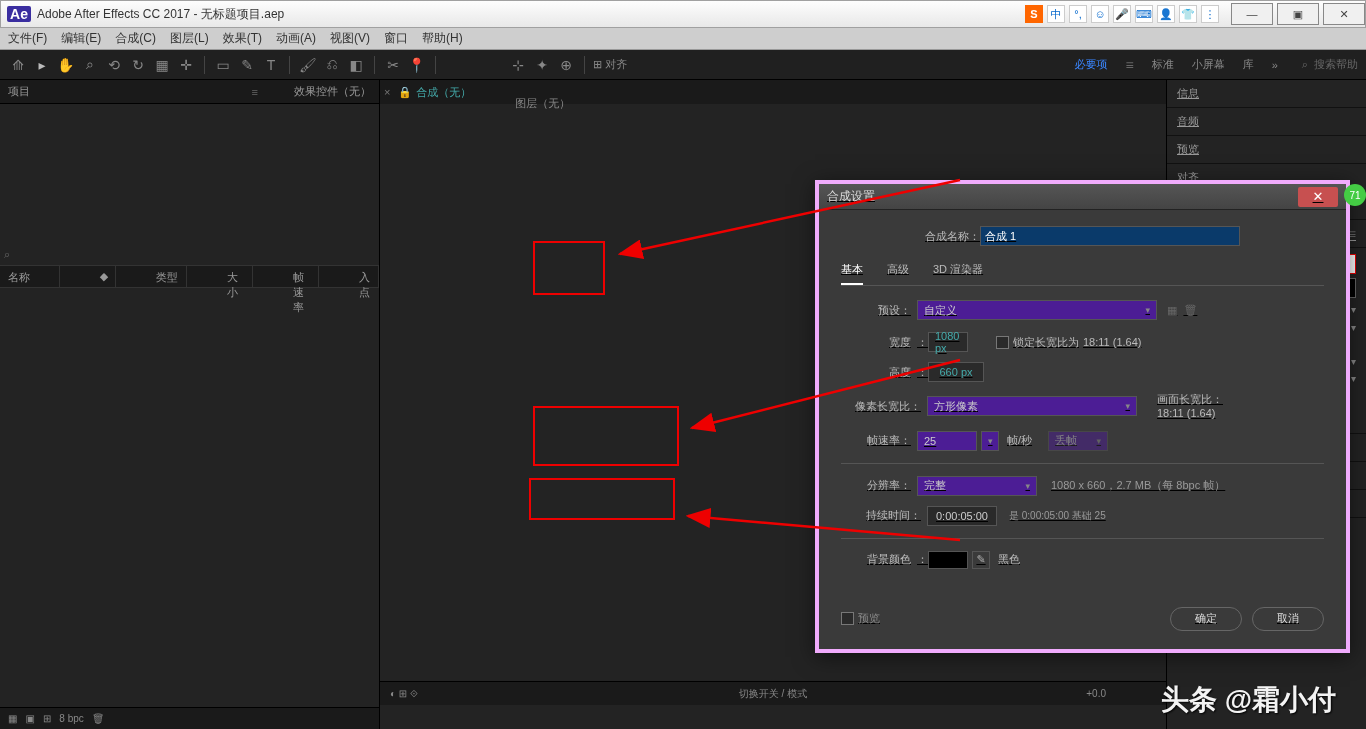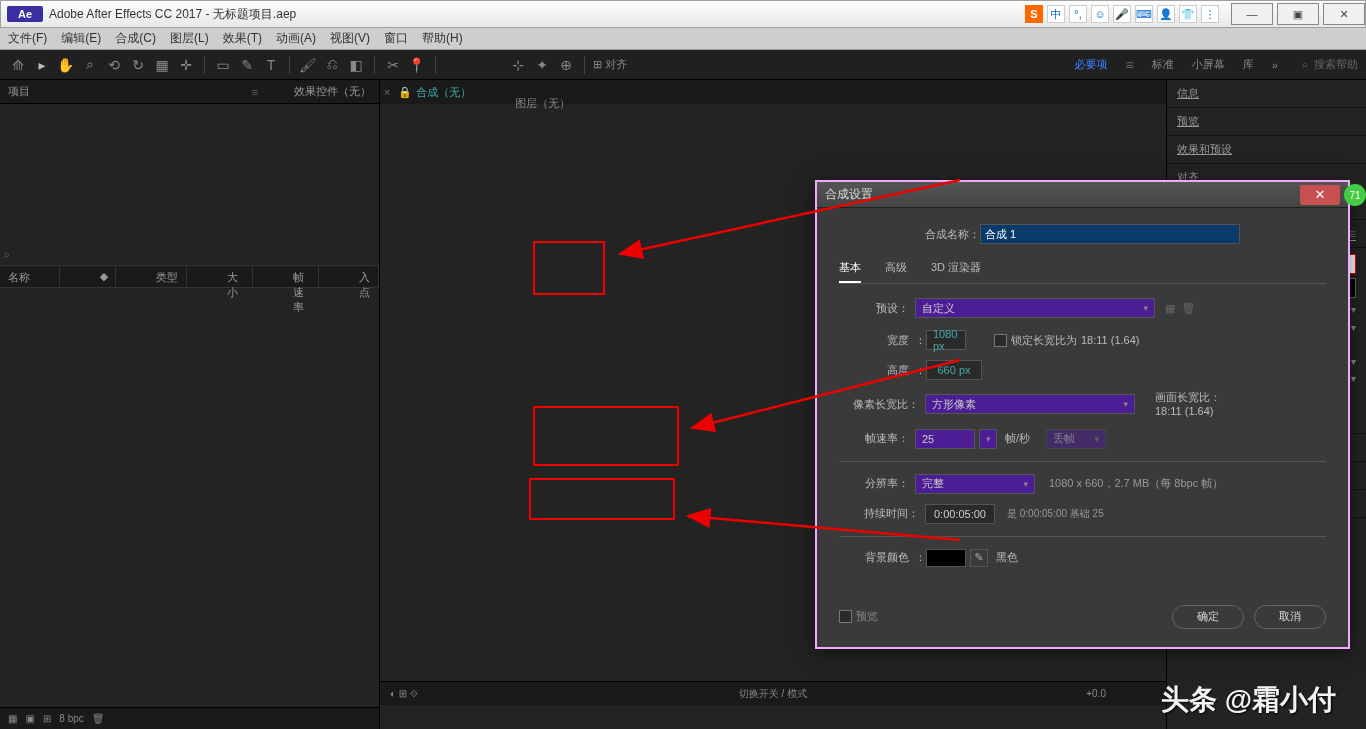--- a/index.html
+++ b/index.html
@@ -1,20 +1,20 @@
 <!DOCTYPE html>
 <html><head>
 <meta charset="utf-8">
 <style>
 * { box-sizing: border-box; margin: 0; padding: 0; font-family: "Microsoft YaHei", Arial, sans-serif; }
 body { background: #1e1e1e; width: 1366px; height: 729px; overflow: hidden; position: relative; }
 
 
 .titlebar { height: 28px; background: linear-gradient(#fdfdfd,#e8e8e8); display: flex; align-items: center; border: 1px solid #a0a0a0; }
-.titlebar .app-icon { width: 36px; height: 16px; background: #3a2ea0; margin: 0 6px; display:flex;align-items:center;justify-content:center;color:#fff;font-size:11px;font-weight:bold;border-radius:2px; }
+.titlebar .app-icon { width: 24px; height: 16px; background: #3a2ea0; margin: 0 6px; display:flex;align-items:center;justify-content:center;color:#fff;font-size:14px;font-weight:bold;border-radius:2px; }
 .titlebar .title { font-size: 12px; color: #333; flex:1; }
 .titlebar .ime-icons { display:flex; gap:4px; margin-right:8px; }
 .titlebar .ime-icons span { width:18px;height:18px;display:flex;align-items:center;justify-content:center;font-size:11px;color:#0066cc; border:1px solid #ccc;background:#fff;}
 .titlebar .ime-icons span:first-child { background:#ff6600;color:#fff;border:none;font-weight:bold; }
 .win-controls { display:flex; }
 .win-controls div { width:42px;height:22px;border:1px solid #888;background:#f0f0f0;margin-left:4px;display:flex;align-items:center;justify-content:center;font-size:11px;color:#444; }
 
 
 .menubar { height: 22px; background: #cecece; display: flex; align-items: center; padding: 0 8px; gap: 14px; font-size: 12px; color: #333; border-bottom:1px solid #999;}
 
@@ -44,21 +44,21 @@
 .project-cols div { padding:4px 8px;border-right:1px solid #333; }
 .project-search { padding:4px;display:flex;align-items:center;gap:6px;color:#666;font-size:11px;border-bottom:1px solid #333; }
 
 
 .comp-tabs { height:24px;background:#1a1a1a;display:flex;align-items:center;font-size:11px;color:#999;gap:4px;padding:0 4px; }
 .comp-tabs .close { color:#777;margin-right:4px; }
 .comp-tabs .comp-name { color:#4aa;cursor:pointer; }
 .comp-tabs .layer-name { margin-left:40px;color:#888;margin-top:22px; }
 
 
-.dialog { position:absolute; left:435px; top:100px; width:535px; background:#3a3a3a; border:2px solid #f0abfc; box-shadow:0 4px 20px rgba(0,0,0,0.5); }
+.dialog { position:absolute; left:435px; top:100px; width:535px; background:#3a3a3a; border:4px solid #f0abfc; box-shadow:0 4px 20px rgba(0,0,0,0.5);text-decoration:underline; }
 .dialog-title { height:26px;background:linear-gradient(#555,#444);display:flex;align-items:center;padding:0 8px;font-size:12px;color:#ddd;border-bottom:1px solid #222; }
 .dialog-close { margin-left:auto;width:40px;height:20px;background:#c75050;color:#fff;display:flex;align-items:center;justify-content:center;font-size:13px;cursor:pointer;border-radius:2px; }
 .dialog-body { padding:16px 22px; font-size:11px; color:#bbb; }
 .row { display:flex;align-items:center;margin-bottom:10px; }
 .row .label { text-align:right;min-width:70px;margin-right:6px; }
 .name-input { width:260px;height:20px;background:#111;border:1px solid #555;color:#fff;padding:2px 4px;font-size:11px; }
 .name-input::selection { background:#3a86ff; }
 .dlg-tabs { display:flex;gap:24px;border-bottom:1px solid #555;margin-bottom:14px; }
 .dlg-tabs div { padding-bottom:6px;cursor:pointer; }
 .dlg-tabs .active { border-bottom:2px solid #fff;color:#fff; }
@@ -305,24 +305,24 @@
       </div>
     </div>
 
   </div>
 
   <div class="right-panel">
     <div class="rp-section">
         <span>信息</span>
       </div>
     <div class="rp-section">
+        <span>音频</span>
+      </div>
+    <div class="rp-section">
         <span>预览</span>
-      </div>
-    <div class="rp-section">
-        <span>效果和预设</span>
       </div>
     <div class="rp-section">
         <span>对齐</span>
       </div>
     <div class="rp-section">
         <span>库</span>
       </div>
     <div class="rp-section">
         <span>字符</span>
         <span class="hamburger">≡</span>

